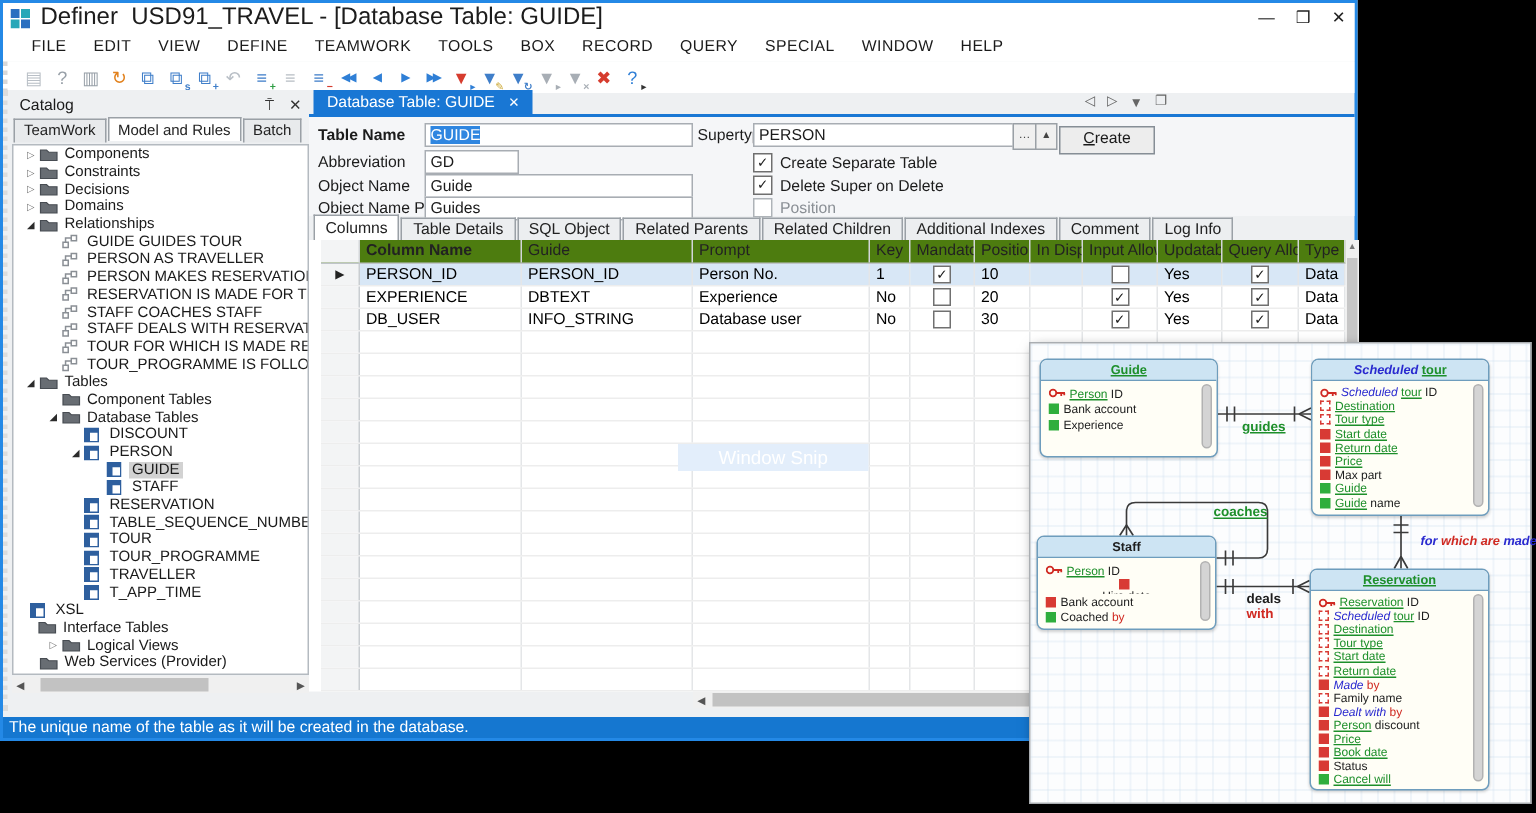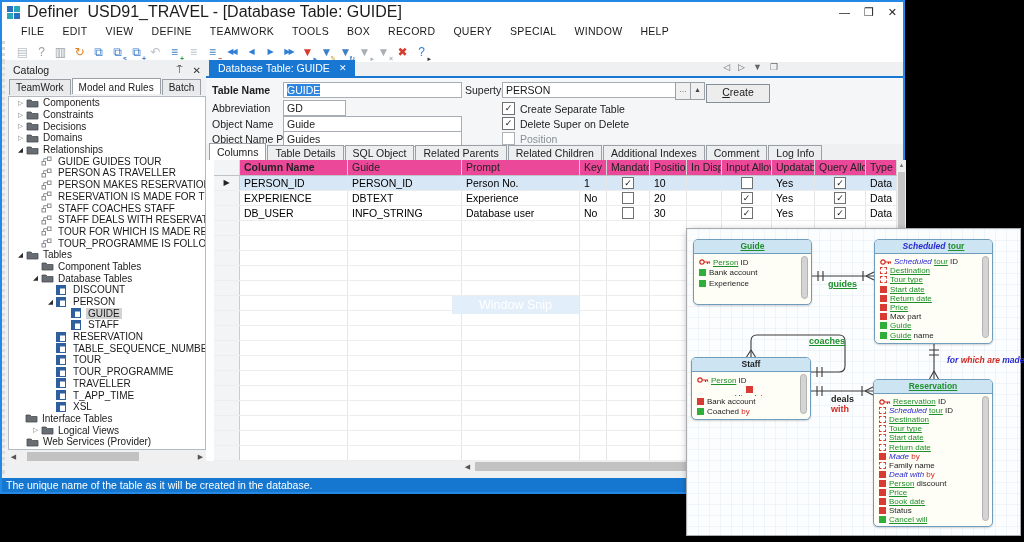--- a/index.html
+++ b/index.html
@@ -63,21 +63,21 @@
   .cbx{width:11px;height:11px;background:#fff;border:1px solid #6f6f6f;display:inline-flex;align-items:center;justify-content:center;
        font-size:9px;font-weight:bold;color:#222;line-height:11px;}
   .f-check.disabled .cbx{border-color:#aeb3b8;}
   .subtabs{position:absolute;left:207px;top:142px;right:0;height:16px;display:flex;align-items:flex-end;}
   .subtab{font-size:10.5px;color:#222;background:#eceef0;border:1px solid #9aa0a6;border-bottom:none;padding:0 7px;line-height:14px;margin-right:1px;}
   .subtab.active{background:#fff;line-height:16px;}
   
   .gridbg{position:absolute;left:204px;top:158px;right:0;height:301px;background:#fff;}
   .grid{position:absolute;left:212px;top:158px;width:683px;font-size:10.5px;background:#fff;}
   .g-row{display:flex;height:15px;line-height:14px;border-bottom:1px solid #ededed;box-sizing:border-box;}
-  .g-row.hdr{height:16px;line-height:15px;background:#ec4899;border-bottom:1px solid #bfc4c9;color:#222;}
+  .g-row.hdr{height:16px;line-height:15px;background:#4d7c0f;border-bottom:1px solid #bfc4c9;color:#222;}
   .g-cell{box-sizing:border-box;border-right:1px solid #e4e6e8;padding-left:4px;overflow:hidden;white-space:nowrap;flex:0 0 auto;}
   .g-row.hdr .g-cell{border-right:1px solid #d3d6d9;}
   .g-cell.ctr{display:flex;align-items:center;justify-content:center;padding-left:0;}
   .g-cell.rowhdr{background:#f3f4f5;border-right:1px solid #c9cdd1;padding-left:0;text-align:center;font-size:8px;color:#222;}
   .g-row.selrow .g-cell:not(.rowhdr){background:#d8e7f6;}
   .gcbx{width:10px;height:10px;border:1px solid #707070;background:#fff;display:inline-flex;align-items:center;justify-content:center;font-size:9px;font-weight:bold;color:#1a1a1a;line-height:10px;}
   .vscroll{position:absolute;left:895px;top:158px;width:9px;height:301px;background:#f0f0f0;}
   .vs-arrow{display:block;text-align:center;font-size:6px;color:#777;line-height:10px;}
   .vs-thumb{position:absolute;left:1px;right:1px;top:12px;height:260px;background:#c6c6c6;}
   .grid-hscroll{left:460px;width:441px;top:459px;}
@@ -503,21 +503,21 @@
             <span class="tree-arrow"></span>
             <span class="tree-icon">
               <svg width="10" height="10">
                 <rect x="0.5" y="0.5" width="9" height="9" fill="#fff" stroke="#2e5f9e"></rect>
                 <rect x="0.5" y="0.5" width="9" height="3" fill="#2e5f9e"></rect>
                 <rect x="0.5" y="0.5" width="3.5" height="9" fill="#2e5f9e"></rect>
               </svg>
             </span>
             <span class="tree-label">T_APP_TIME</span>
           </div>
-          <div class="tree-row" style="padding-left: 36px;">
+          <div class="tree-row" style="">
             <span class="tree-arrow"></span>
             <span class="tree-icon">
               <svg width="10" height="10">
                 <rect x="0.5" y="0.5" width="9" height="9" fill="#fff" stroke="#2e5f9e"></rect>
                 <rect x="0.5" y="0.5" width="9" height="3" fill="#2e5f9e"></rect>
                 <rect x="0.5" y="0.5" width="3.5" height="9" fill="#2e5f9e"></rect>
               </svg>
             </span>
             <span class="tree-label">XSL</span>
           </div>

